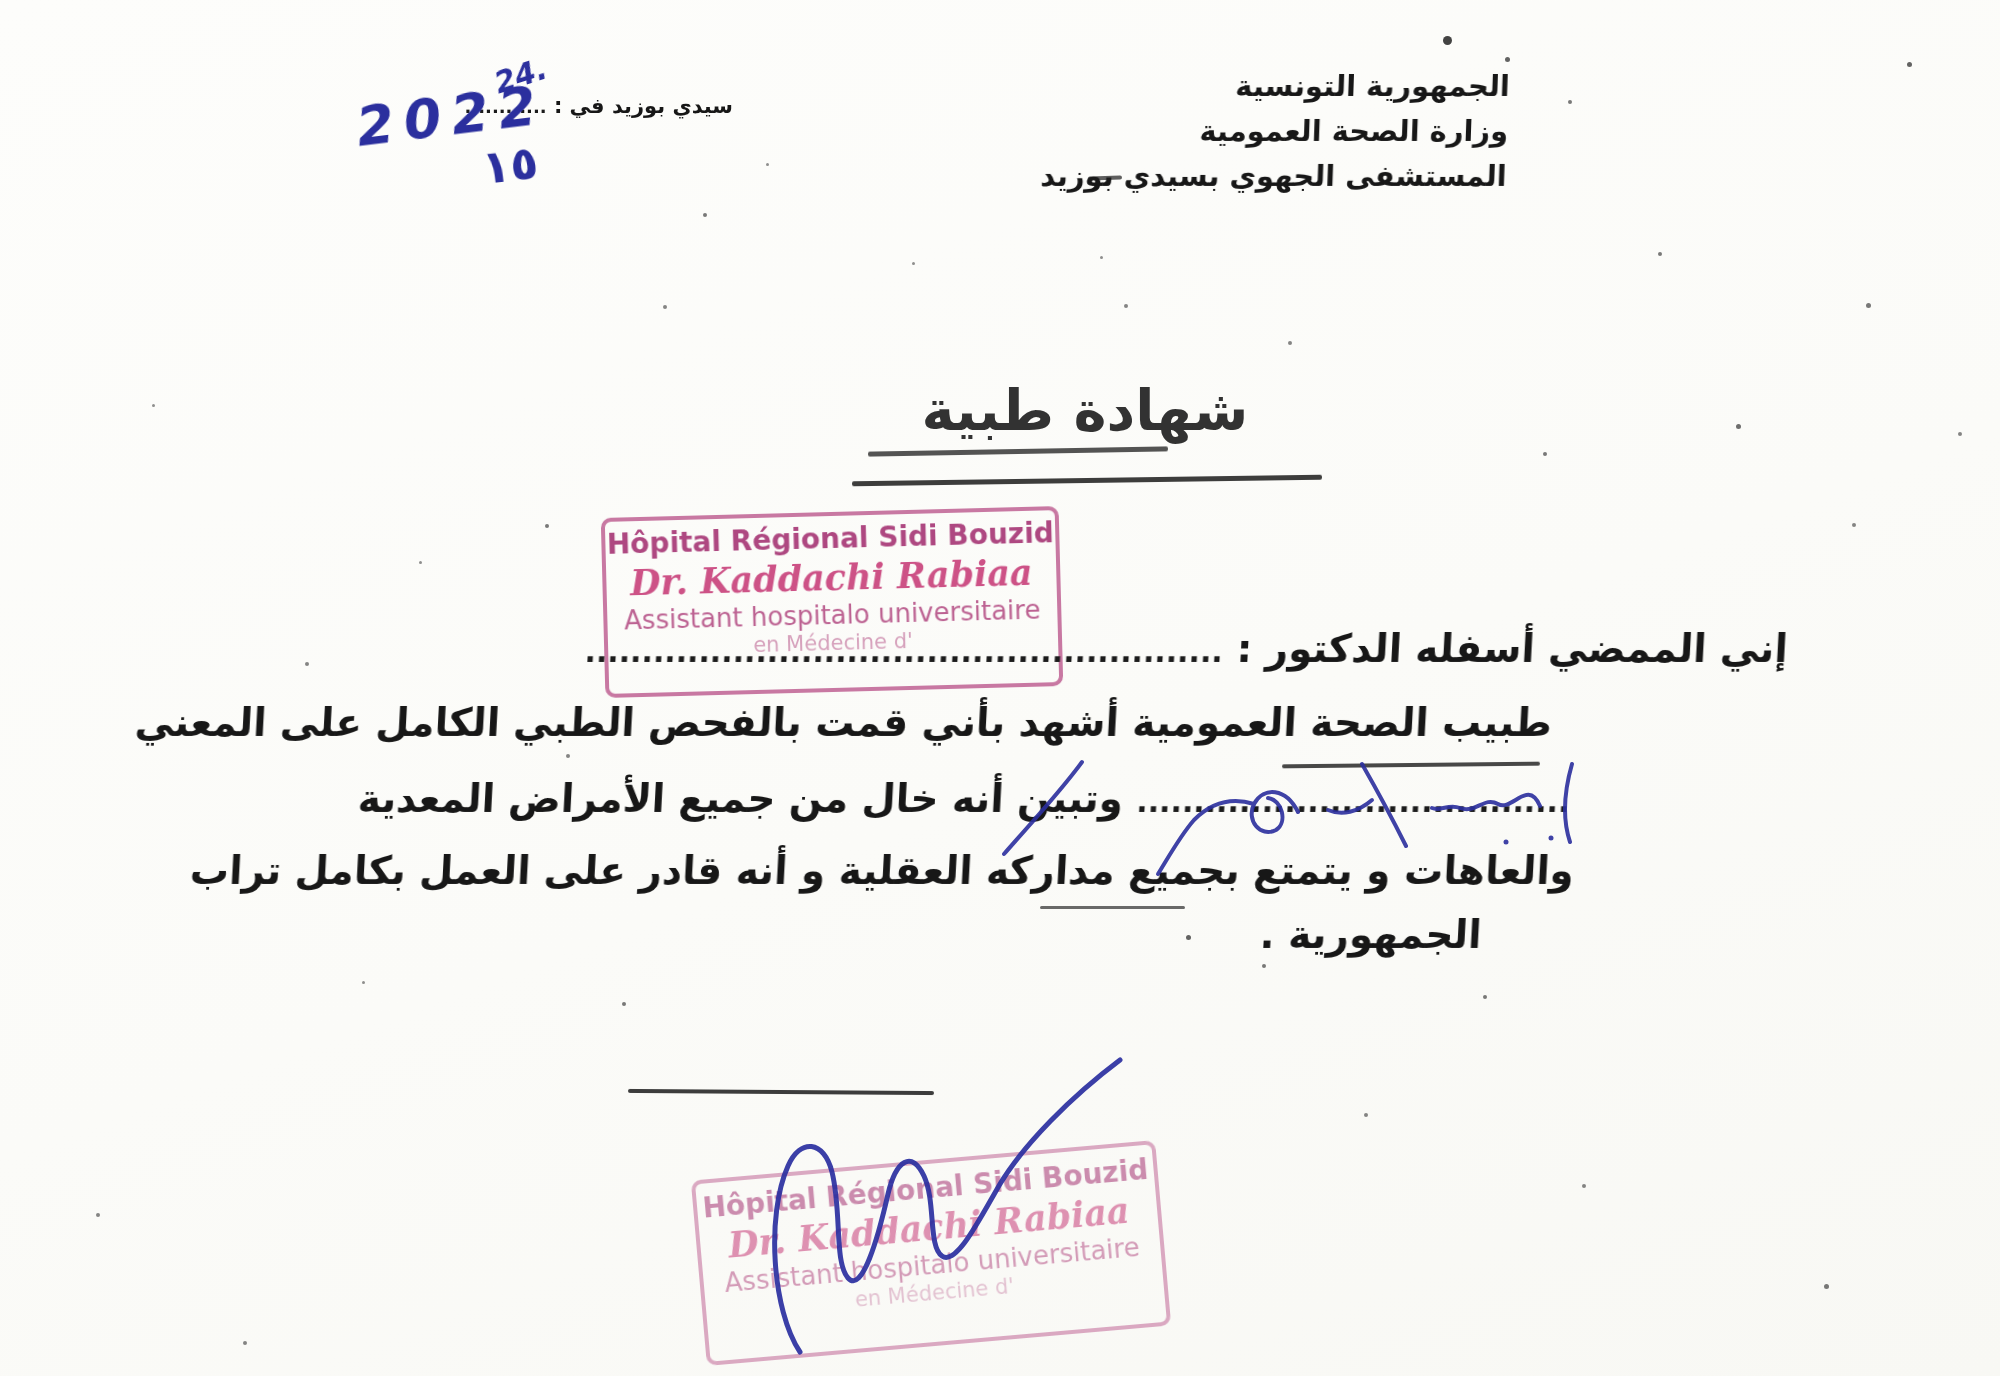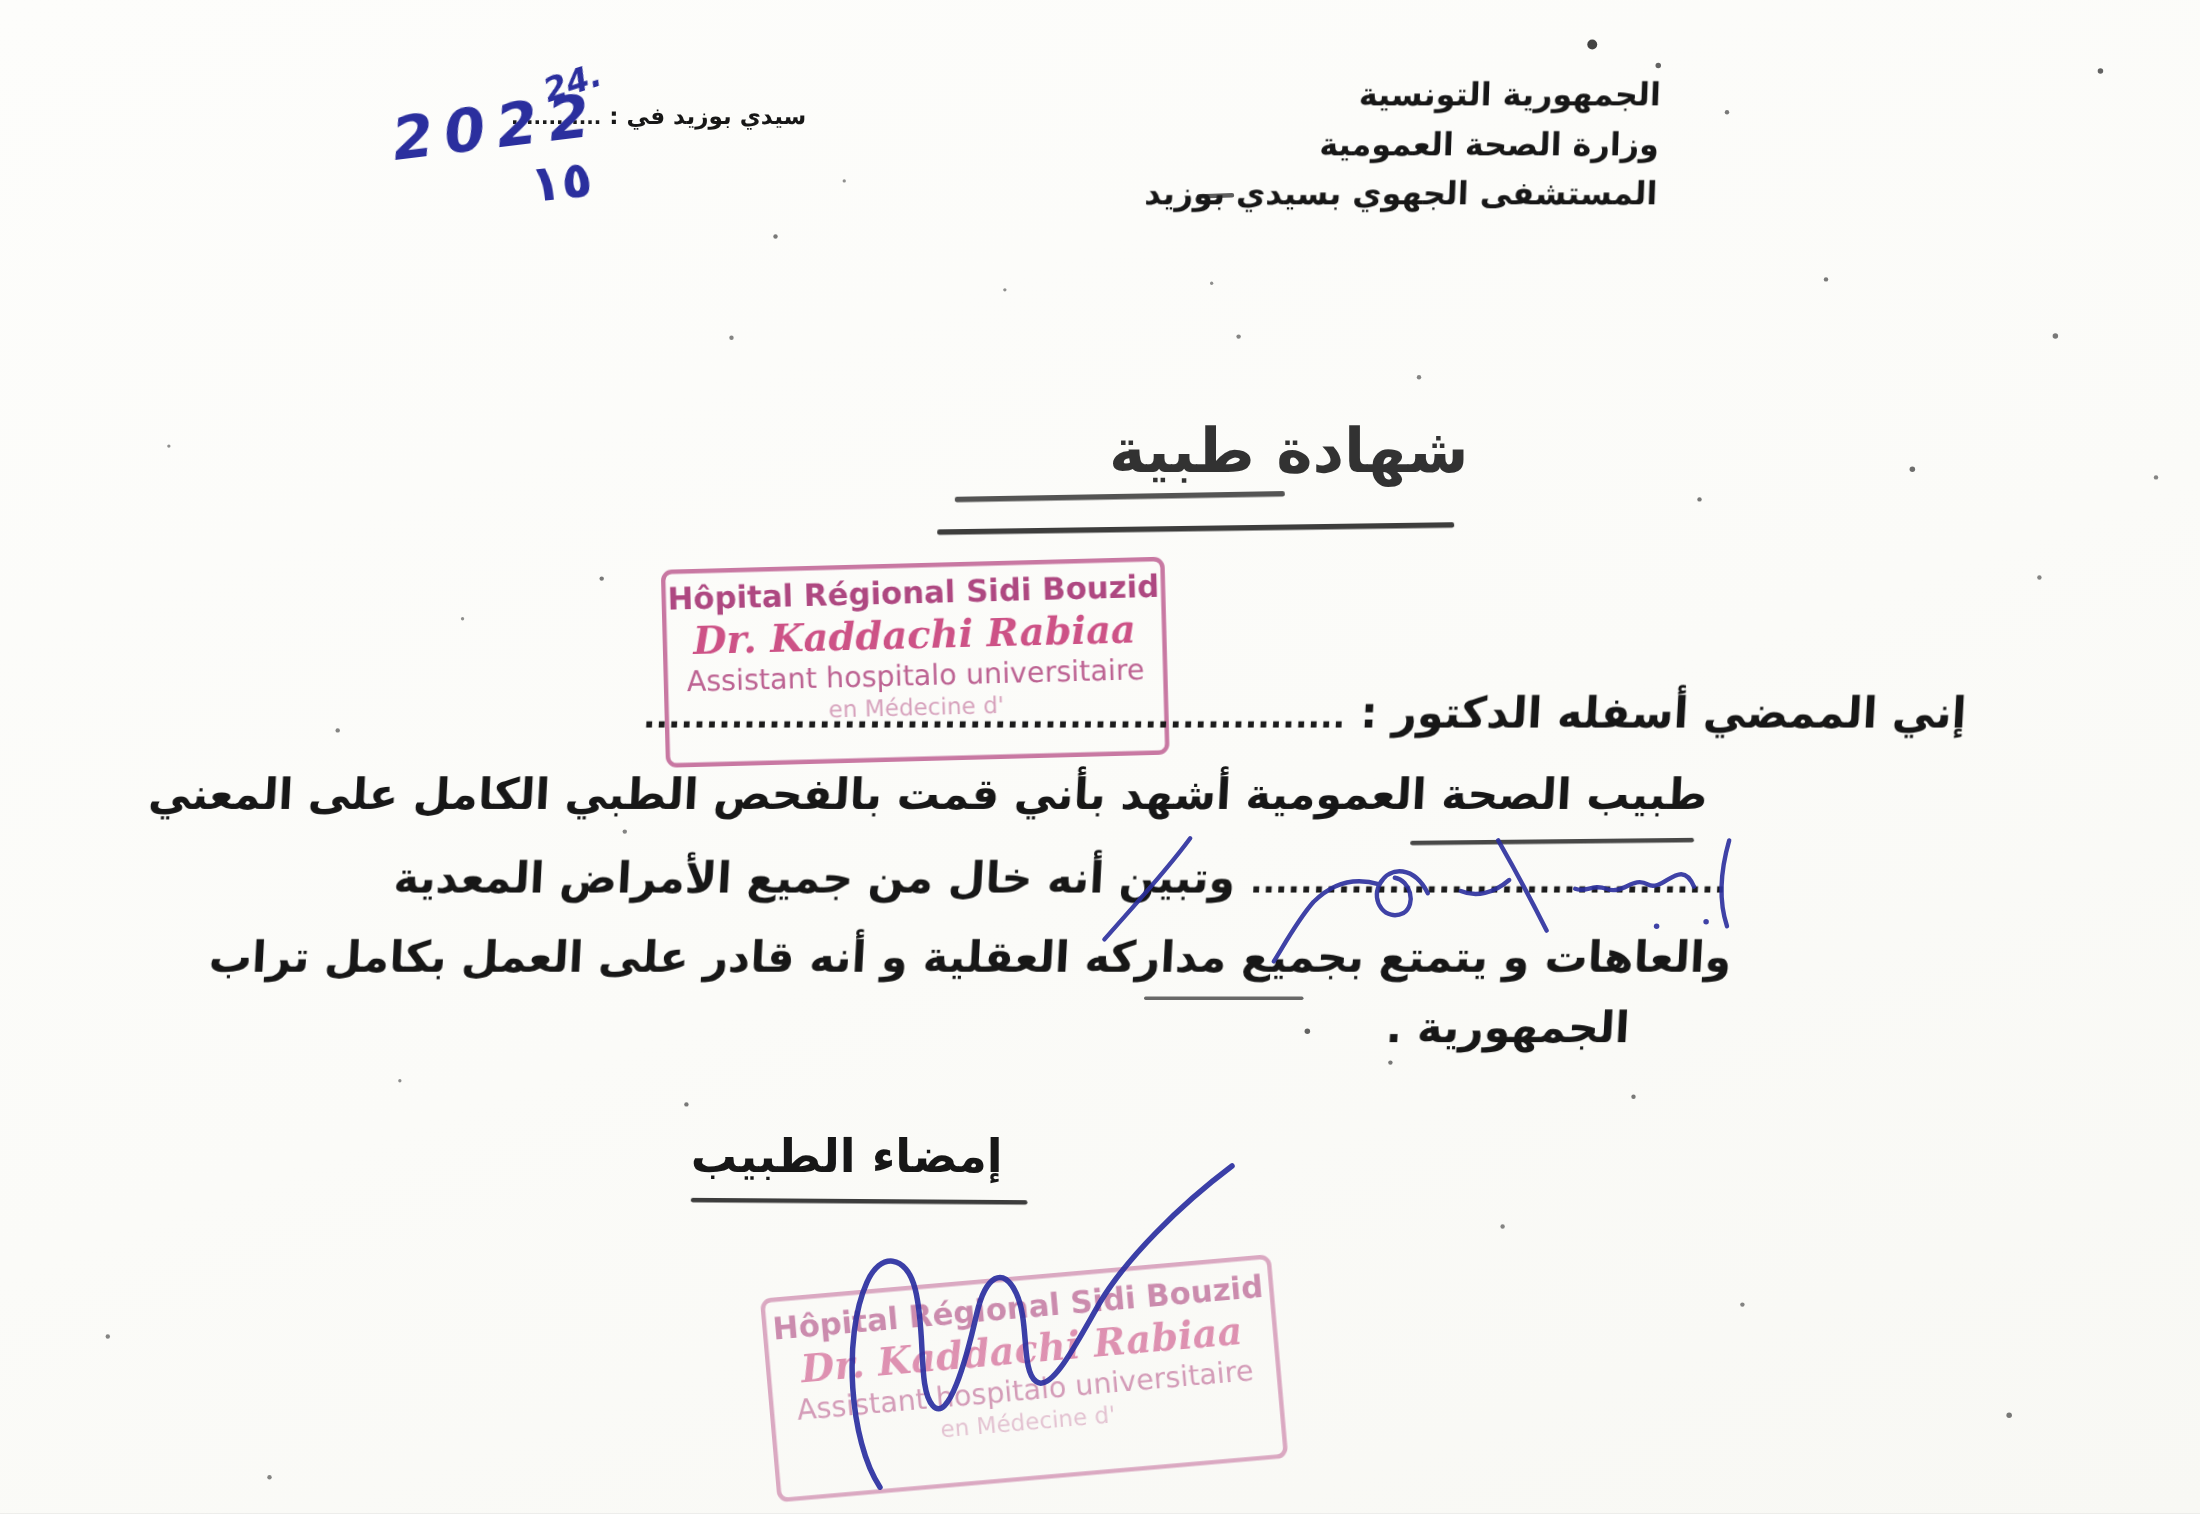--- a/index.html
+++ b/index.html
@@ -15,21 +15,21 @@
   .print{color:#171717;filter:blur(.35px);font-weight:bold;}
   
   .hdr{right:492px;top:64px;text-align:right;font-size:29px;line-height:45px;transform:skewX(-2deg);}
   
   .dateline{right:1267px;top:94px;font-size:21px;letter-spacing:0;white-space:nowrap;}
   .hand{color:#2b2f9e;font-style:italic;font-weight:bold;filter:blur(.2px);}
   .hw-year{left:356px;top:84px;font-size:54px;transform:rotate(-7deg);letter-spacing:10px;}
   .hw-top{left:494px;top:58px;font-size:30px;transform:rotate(-18deg);}
   .hw-bottom{left:482px;top:138px;font-size:46px;transform:rotate(-6deg);font-style:normal;}
   
-  .title{left:835px;top:378px;width:500px;font-size:56px;letter-spacing:2px;opacity:.88;}
+  .title{left:835px;top:378px;width:500px;text-align:center;font-size:56px;letter-spacing:2px;opacity:.88;}
   .rule{position:absolute;background:#1c1c1c;border-radius:2px;}
   
   .stamp{
     border:4px solid rgba(183,76,134,.75);
     border-radius:10px;
     text-align:center;
     color:#b5487f;
     box-sizing:border-box;
     filter:blur(.3px);
   }
@@ -94,21 +94,20 @@
   <div class="abs ar print bodyline bl3">
     <span class="dots">......................................</span>
     <span>وتبين أنه خال من جميع الأمراض المعدية</span>
   </div>
 
   <div class="abs ar print bodyline bl4">والعاهات و يتمتع بجميع مداركه العقلية و أنه قادر على العمل بكامل تراب</div>
   <div class="rule" style="left:1040px;top:906px;width:145px;height:3px;opacity:.65;filter:blur(.4px);"></div>
 
   <div class="abs ar print bodyline bl5">الجمهورية .</div>
 
-  <div class="abs ar print sigheading">إمضاء الطبيب</div>
   <div class="rule" style="left:628px;top:1090px;width:306px;height:4px;opacity:.85;transform:rotate(0.4deg);filter:blur(.4px);"></div>
 
   <div class="abs stamp stamp2">
     <div class="st-l1">Hôpital Régional Sidi Bouzid</div>
     <div class="st-l2">Dr. Kaddachi Rabiaa</div>
     <div class="st-l3">Assistant hospitalo universitaire</div>
     <div class="st-l4">en Médecine d'</div>
   </div>
 
   <svg class="overlay" width="2000" height="1376" viewBox="0 0 2000 1376">

